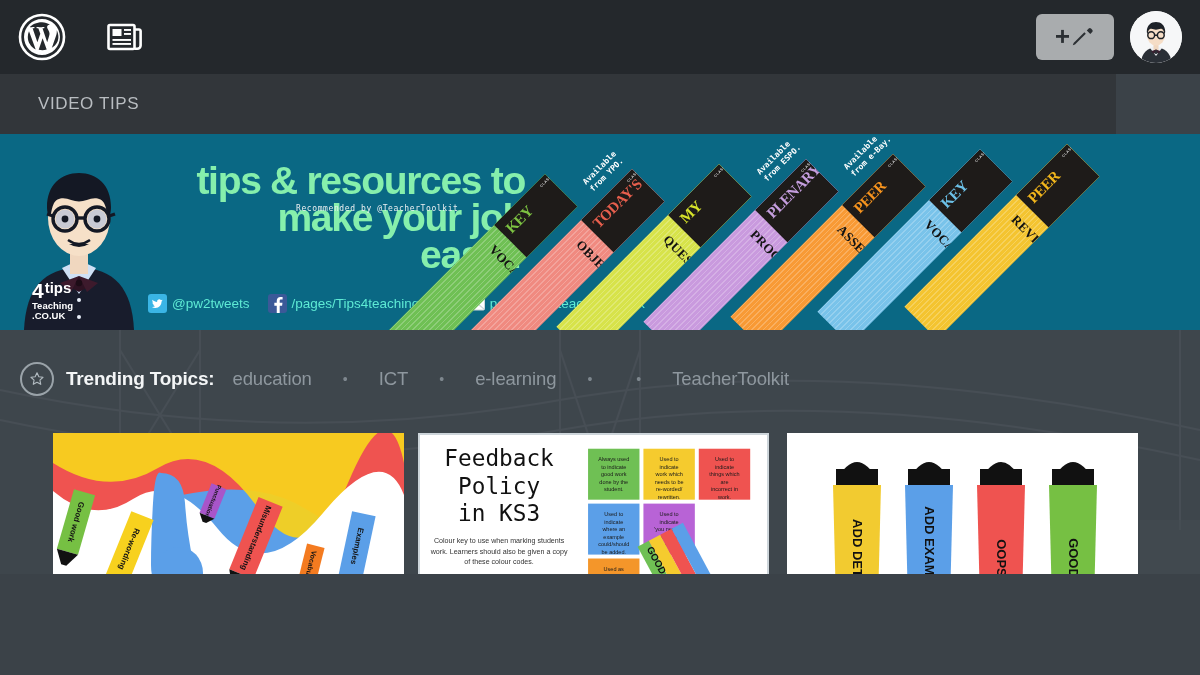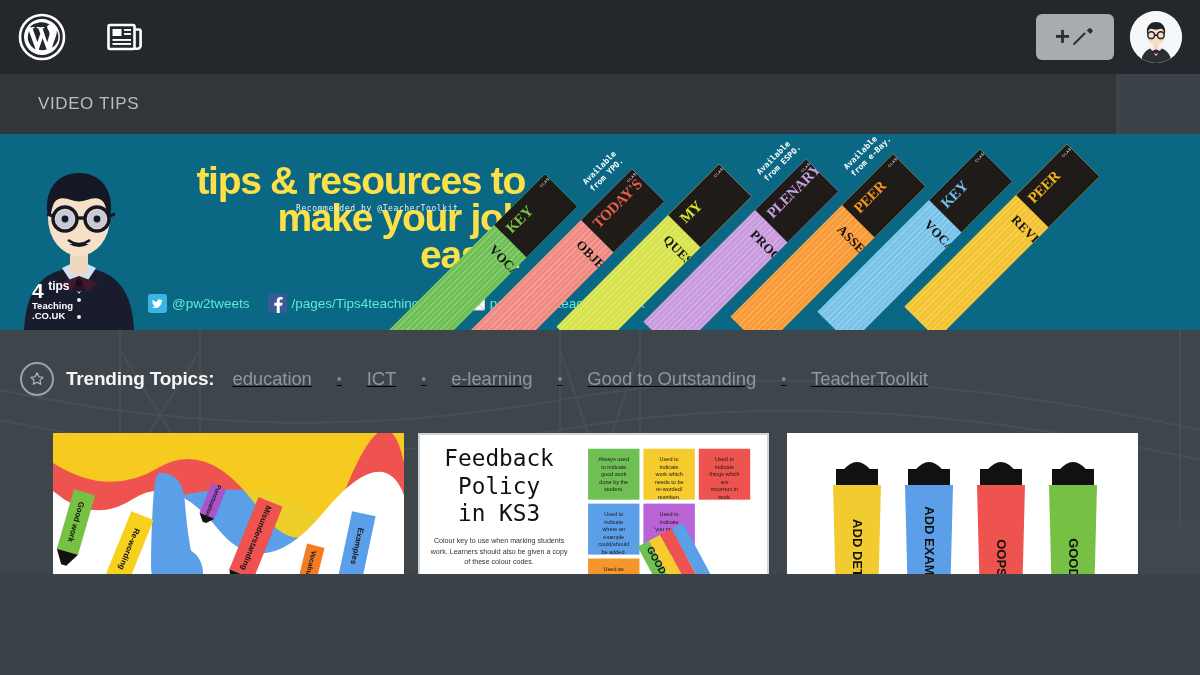--- a/index.html
+++ b/index.html
@@ -43,21 +43,21 @@
   .banner {
     position: absolute; top: 134px; left: 0; width: 1200px; height: 196px;
     background: #0a6884; overflow: hidden; z-index: 30;
   }
   .banner-tagline {
     position: absolute; left: 52px; top: 11px; color: #ffffff;
     font-size: 15.5px; font-weight: bold; letter-spacing: -0.1px; white-space: nowrap;
   }
   .banner-h1 {
     position: absolute; left: 130px; top: 28px; width: 395px; text-align: right;
-    color: #fde047; font-size: 39px; font-weight: bold; line-height: 0.95;
+    color: #86efac; font-size: 39px; font-weight: bold; line-height: 0.95;
     letter-spacing: -1.3px;
   }
   .banner-h1 .l1, .banner-h1 .l2, .banner-h1 .l3 { display: block; }
   .banner-rec {
     position: absolute; left: 296px; top: 70px; color: #e9eef0;
     font-family: "DejaVu Sans Mono", monospace; font-size: 8px;
     letter-spacing: 0.6px; white-space: nowrap;
   }
   .banner-social {
     position: absolute; left: 148px; top: 160px; display: flex; align-items: center;
@@ -66,21 +66,21 @@
   .soc { display: flex; align-items: center; gap: 5px; margin-right: 10px; }
   .soc-ic { width: 19px; height: 19px; border-radius: 3px; display: block; }
 
   
   .guy { position: absolute; left: 12px; top: 6px; width: 135px; height: 190px; }
   .guy-logo {
     position: absolute; left: 20px; top: 140px; color: #fff; z-index: 3;
     line-height: 1; font-weight: bold;
   }
   .gl-big { font-size: 21px; float: left; margin-right: 1px; }
-  .gl-s1 { font-size: 12px; display: block; text-align: center; }
+  .gl-s1 { font-size: 15px; display: block; }
   .gl-s2 { font-size: 9.5px; display: block; }
   .gl-s3 { font-size: 9.5px; display: block; clear: both; }
 
   
   .pads { position: absolute; left: 545px; top: 0; width: 660px; height: 196px; }
   .pad { position: absolute; transform-origin: left top; }
   .pad-body {
     width: 46px; height: 230px; position: relative; overflow: hidden;
   }
   .pad-body .stripes {
@@ -123,21 +123,21 @@
   .bgphoto { position: absolute; inset: 0; opacity: .10; }
   .trending {
     position: absolute; left: 20px; top: 32px; display: flex; align-items: center;
     gap: 12px; z-index: 3;
   }
   .star-badge {
     width: 34px; height: 34px; border-radius: 50%; border: 2px solid #9aa3a9;
     display: flex; align-items: center; justify-content: center; flex: 0 0 auto;
   }
   .trending-label { color: #f3f5f6; font-size: 19px; font-weight: 700; letter-spacing: -0.2px; }
-  .tt-list { display: flex; align-items: center; gap: 12px; margin-left: 6px; text-decoration: underline; }
+  .tt-list { display: flex; align-items: center; gap: 18px; margin-left: 6px; }
   .tt-item { color: #8e979e; font-size: 18.5px; text-decoration: none; letter-spacing: -0.1px; }
   .tt-sep { color: #7e878e; font-size: 14px; padding: 0 13px; }
 
   
   .thumbs { position: absolute; left: 0; top: 103px; width: 1200px; z-index: 3; }
   .thumb {
     position: absolute; top: 0; height: 202px; background: #fff; overflow: hidden;
   }
   #thumb-0 { left: 53px; width: 351px; }
   #thumb-1 { left: 418px; width: 351px; border: 2px solid #cdd5da; }
@@ -387,21 +387,20 @@
         </svg>
       </span>
       <span class="trending-label">Trending Topics:</span>
       <span class="tt-list" id="tt-list">
           <a class="tt-item" href="#">education</a>
           <span class="tt-sep">•</span>
           <a class="tt-item" href="#">ICT</a>
           <span class="tt-sep">•</span>
           <a class="tt-item" href="#">e-learning</a>
           <span class="tt-sep">•</span>
-          <a class="tt-item" href="#">Good to Outstanding</a>
           <span class="tt-sep">•</span>
           <a class="tt-item" href="#">TeacherToolkit</a>
         </span>
     </div>
 
     <div class="thumbs" id="thumbs">
         <div class="thumb" id="thumb-0">
           <svg viewBox="0 0 351 202" preserveAspectRatio="none">
             <rect width="351" height="202" fill="#ffffff"></rect>
             <rect width="351" height="202" fill="#5b9fe8"></rect>

